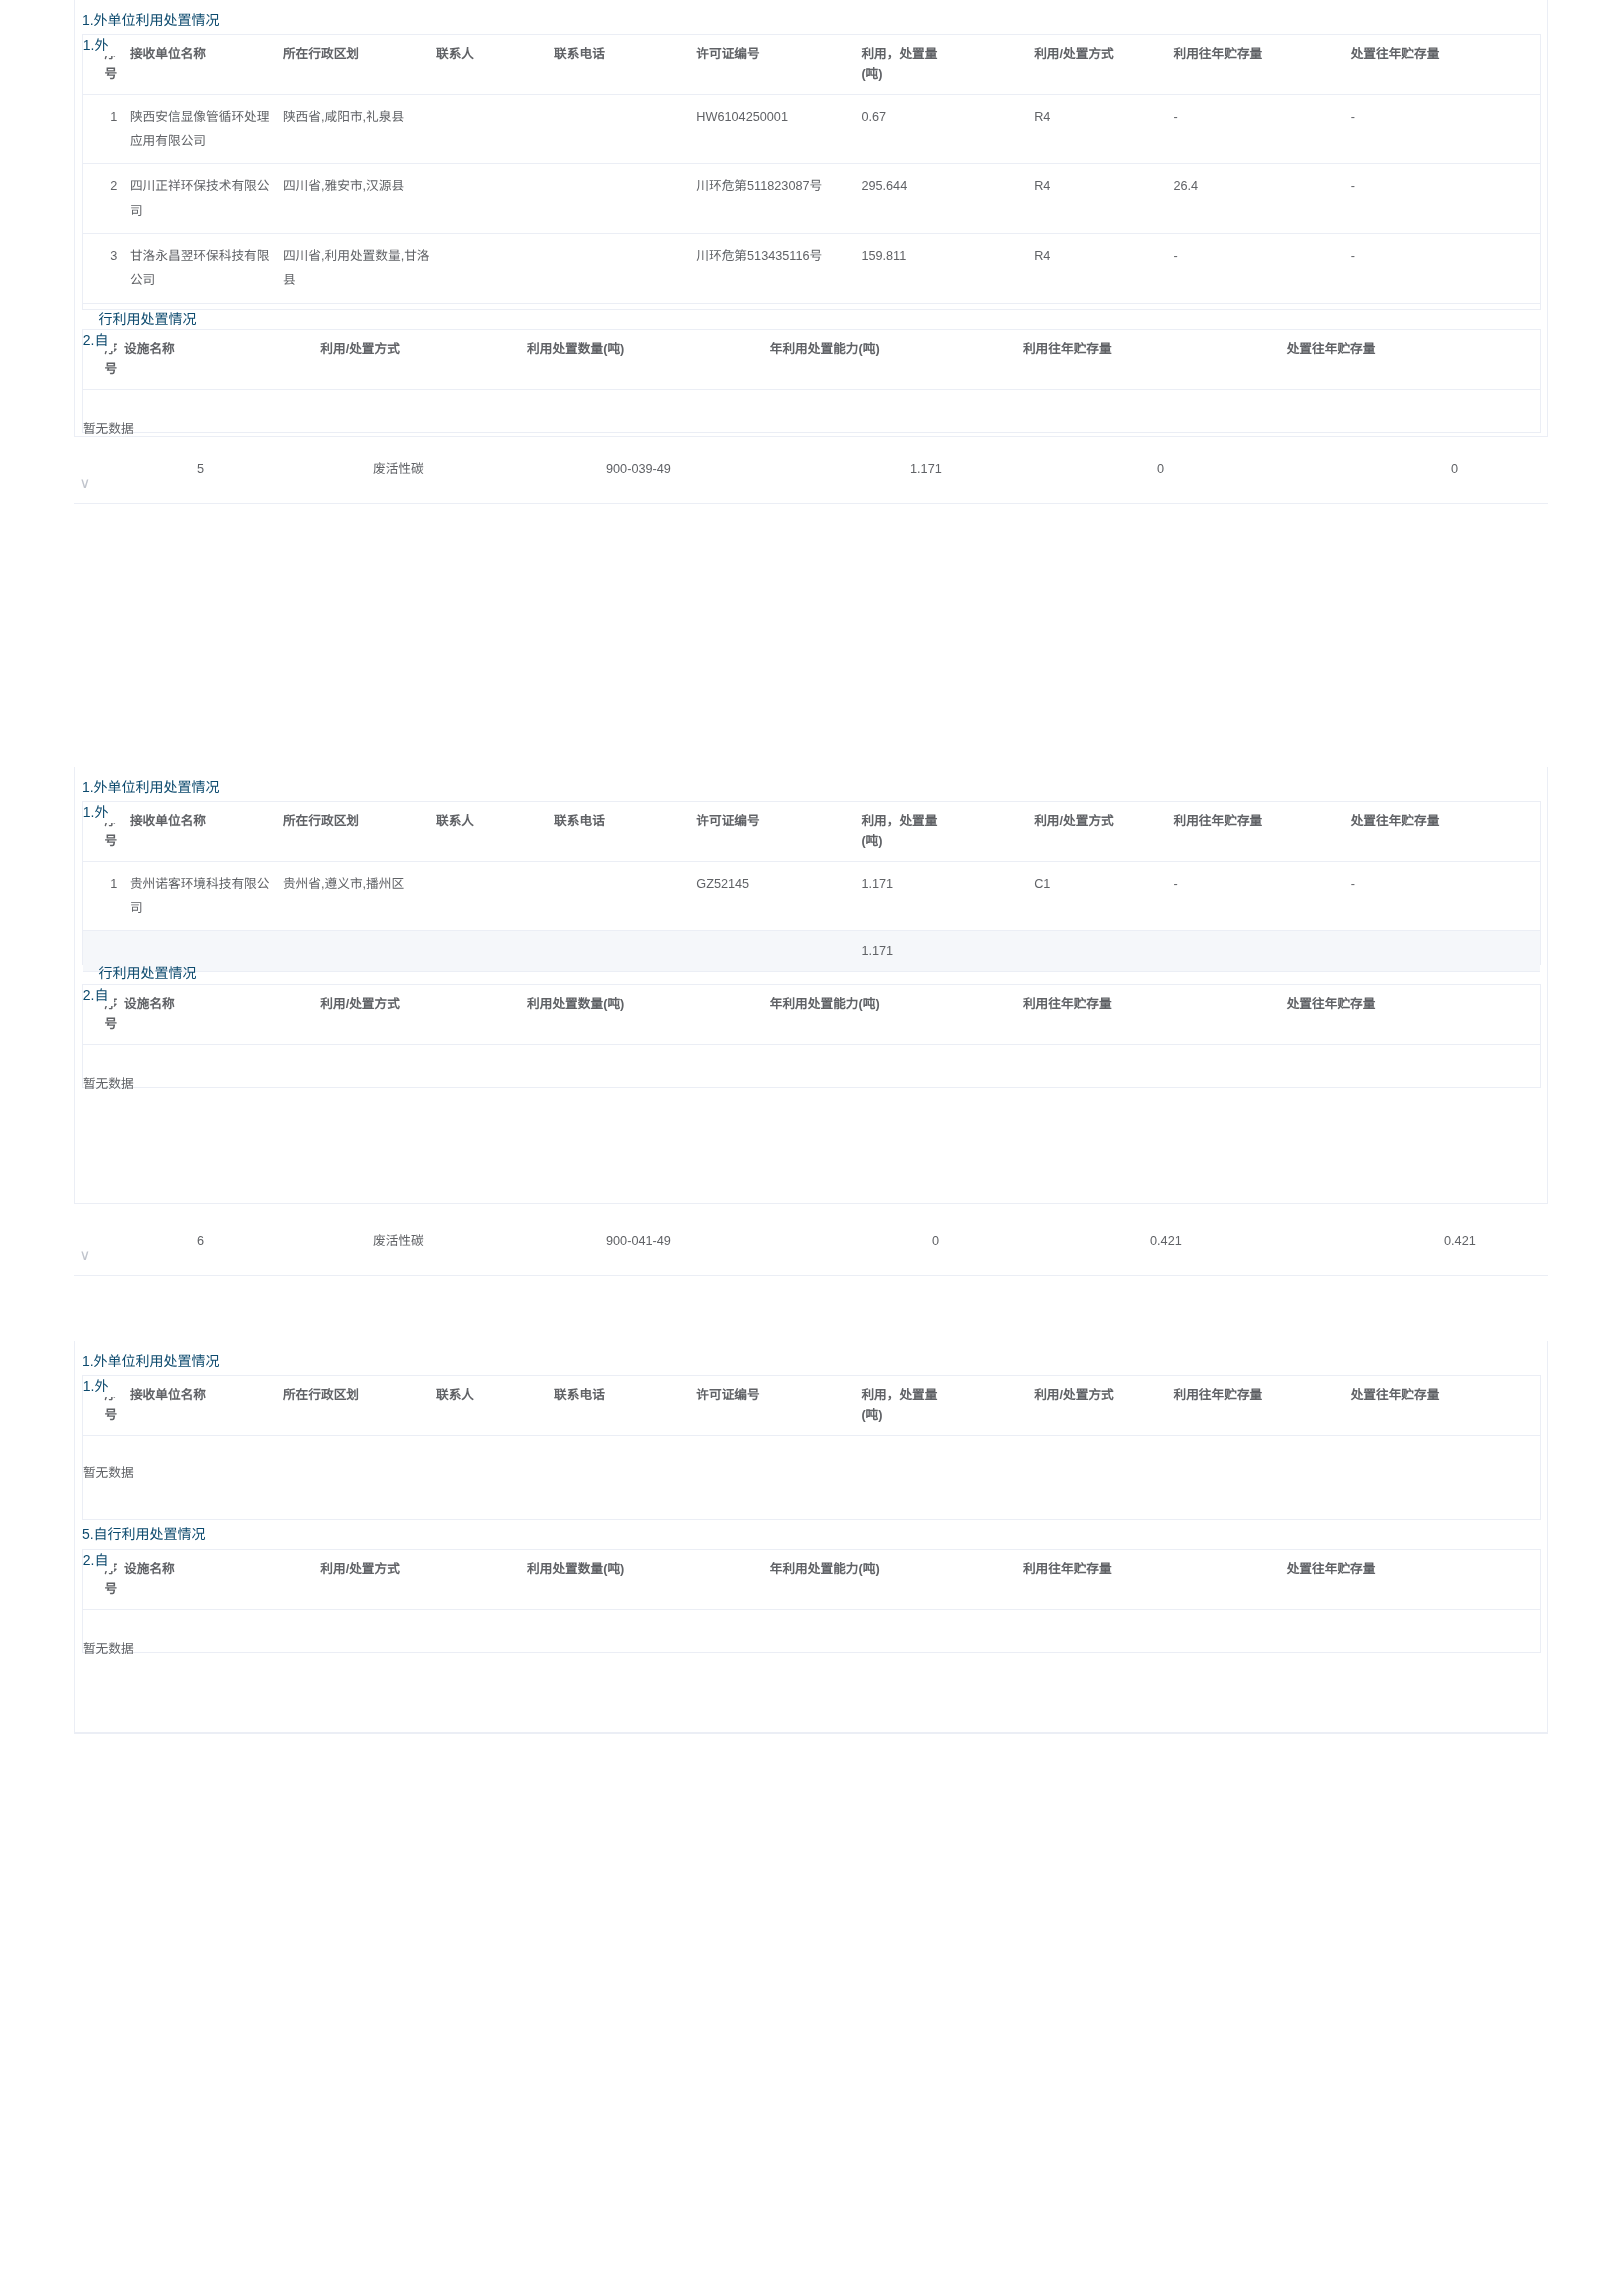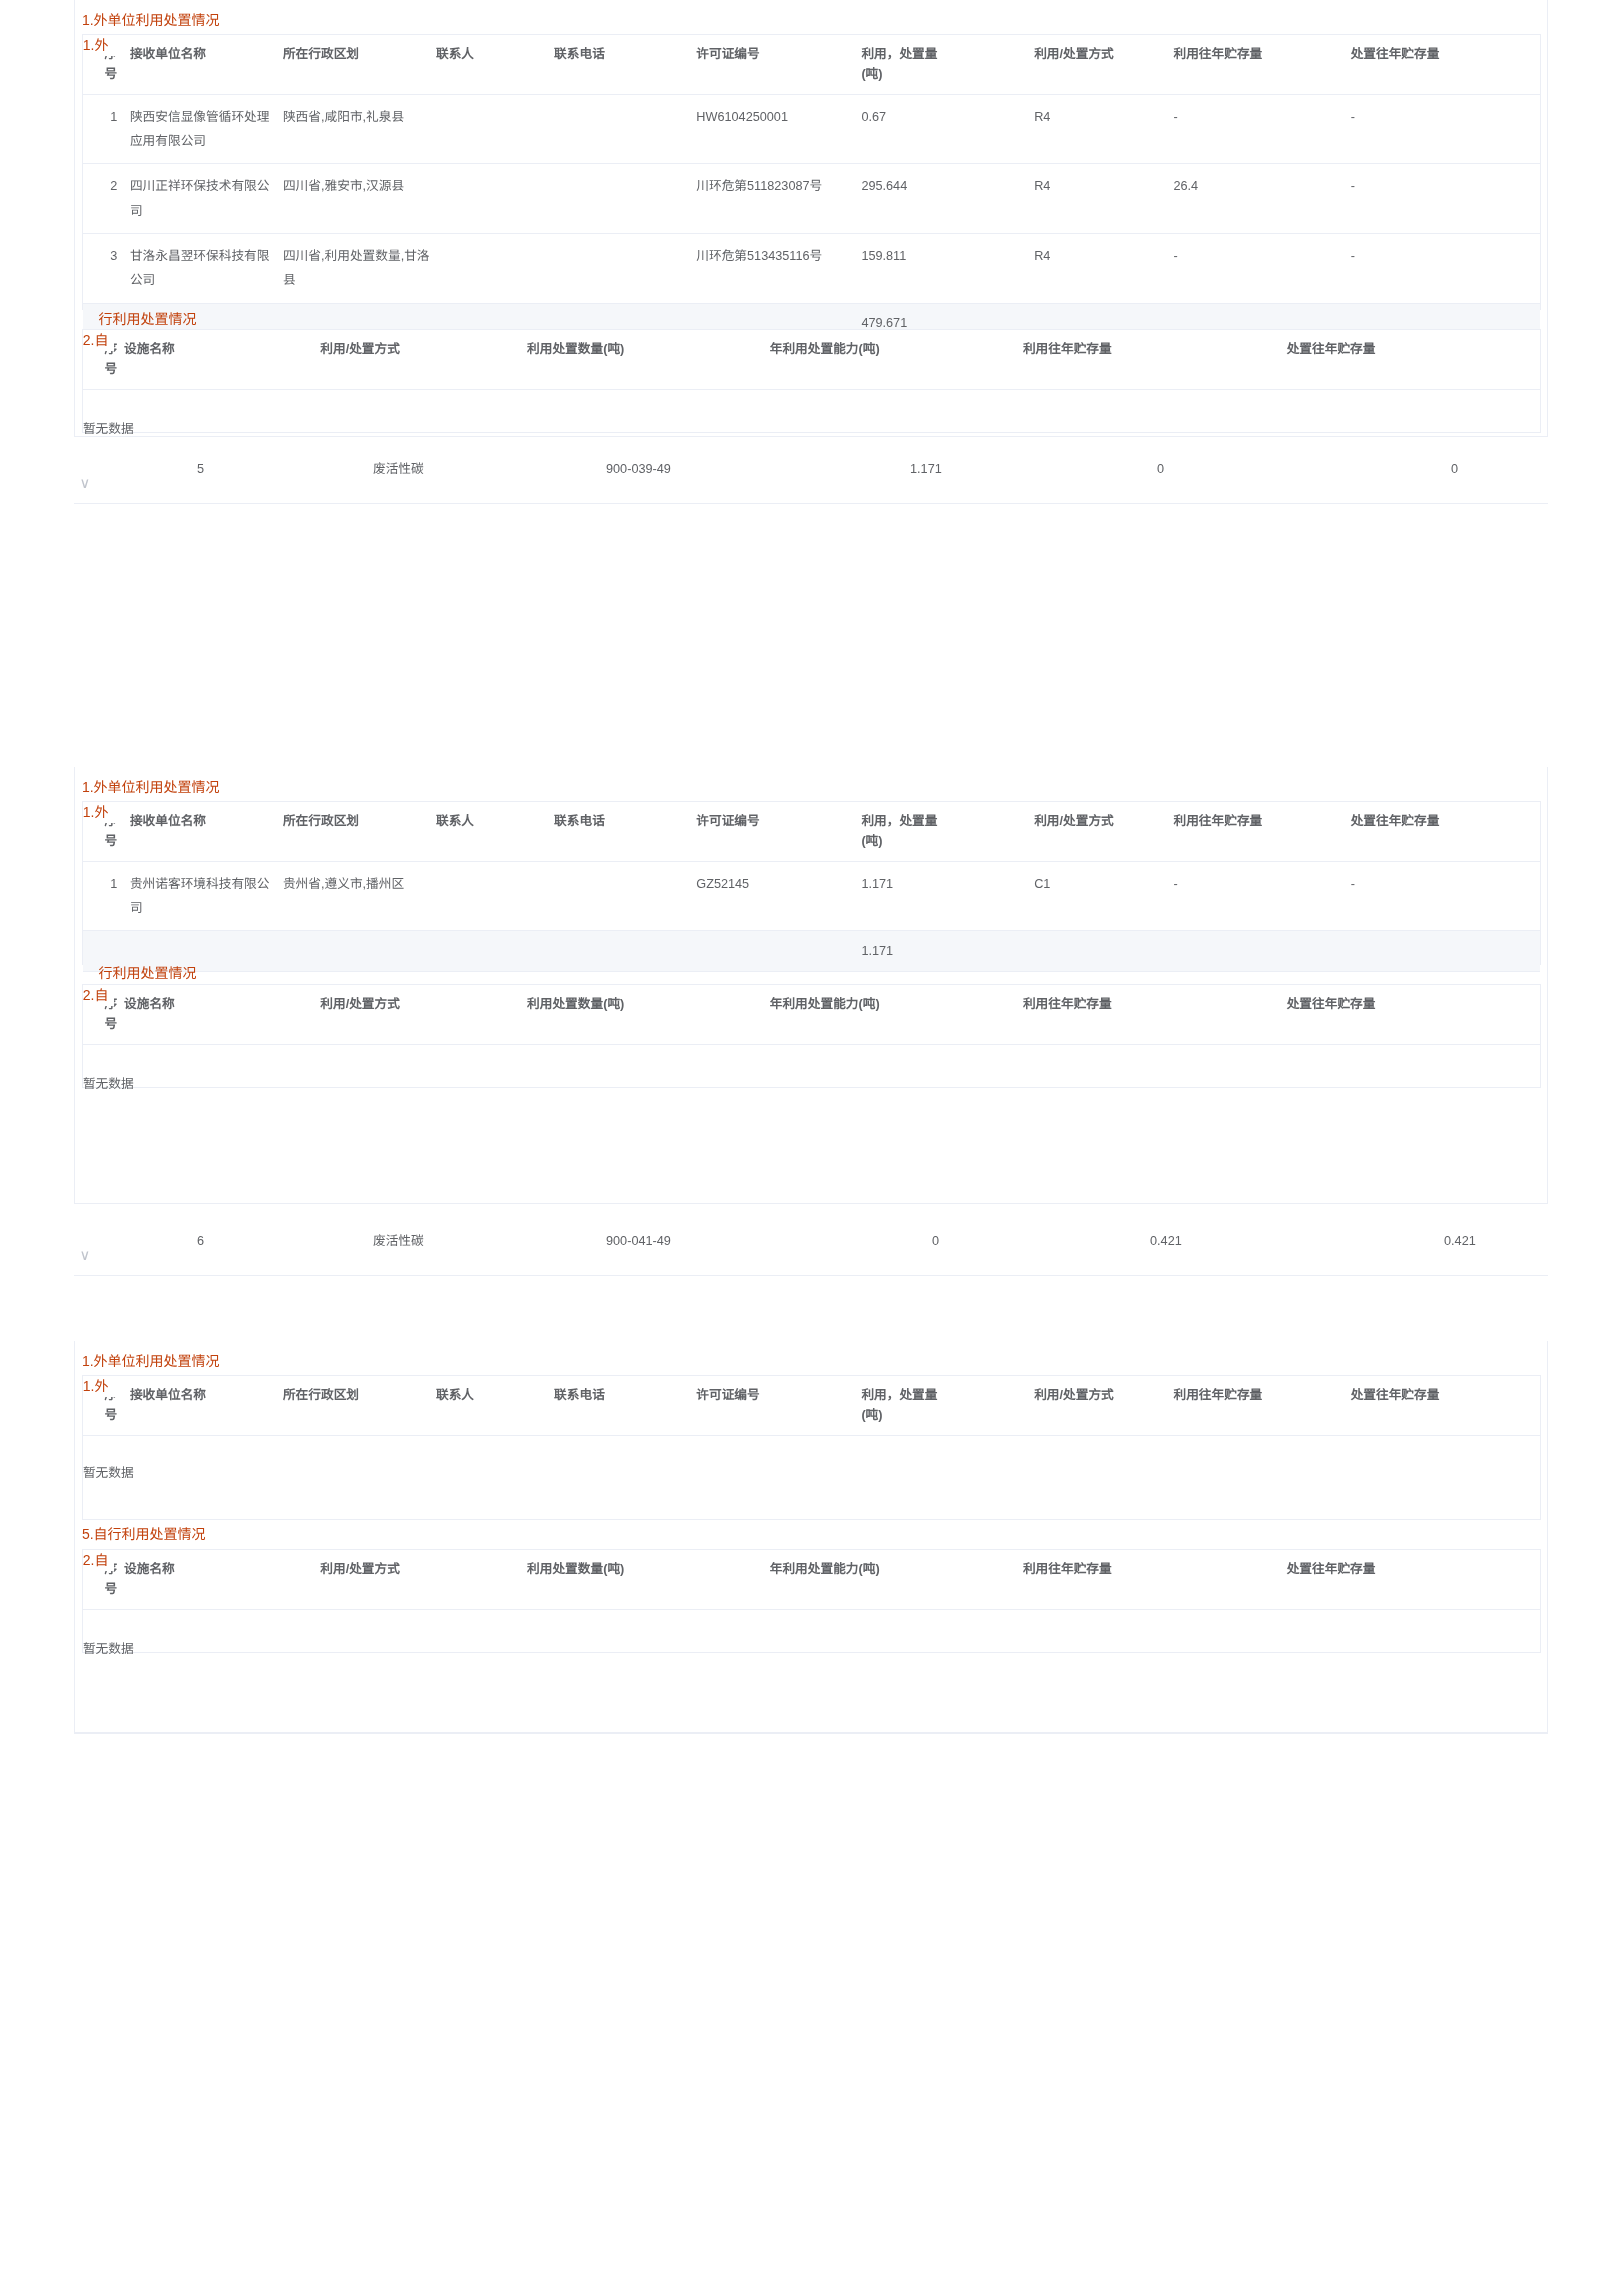--- a/index.html
+++ b/index.html
@@ -41,21 +41,21 @@
     left: 0px;
     width: 21.6px;
     text-align: center;
     color: #c0c4cc;
     font-size: 14.7px;
     line-height: 1;
   }
 
   
   .sec-title {
-    color: #c2410c;
+    color: #0c4a6e;
     font-size: 14px;
     line-height: 19.6px;
     white-space: nowrap;
   }
   .sec-title-main {
     position: absolute;
     left: 6.9px;
   }
   
   .sec-title-ghost {
@@ -303,31 +303,20 @@
                 <div class="td-inner" style="padding-left:13.7px">R4</div>
               </td>
           <td class="num">
                 <div class="td-inner">-</div>
               </td>
           <td class="num">
                 <div class="td-inner">-</div>
               </td>
         </tr>
 
-        <tr class="sum-row">
-          <td colspan="6">
-                <div class="td-inner" style="padding:7.8px 0"></div>
-              </td>
-          <td class="num">
-                <div class="td-inner" style="padding:7.8px 5.9px 7.8px 0">479.671</div>
-              </td>
-          <td colspan="3">
-                <div class="td-inner" style="padding:7.8px 0"></div>
-              </td>
-        </tr>
       </tbody>
         </table>
     </div>
 
     <div class="sec-title sec-title-ghost" style="top:35px; width:35px;">1.外</div>
 
     <div class="sec-title sec-title-main" style="top:310px; left:23.5px;">行利用处置情况</div>
 
     <div class="tbl-wrap" style="top:329px; height:104px;">
       <table class="t">

